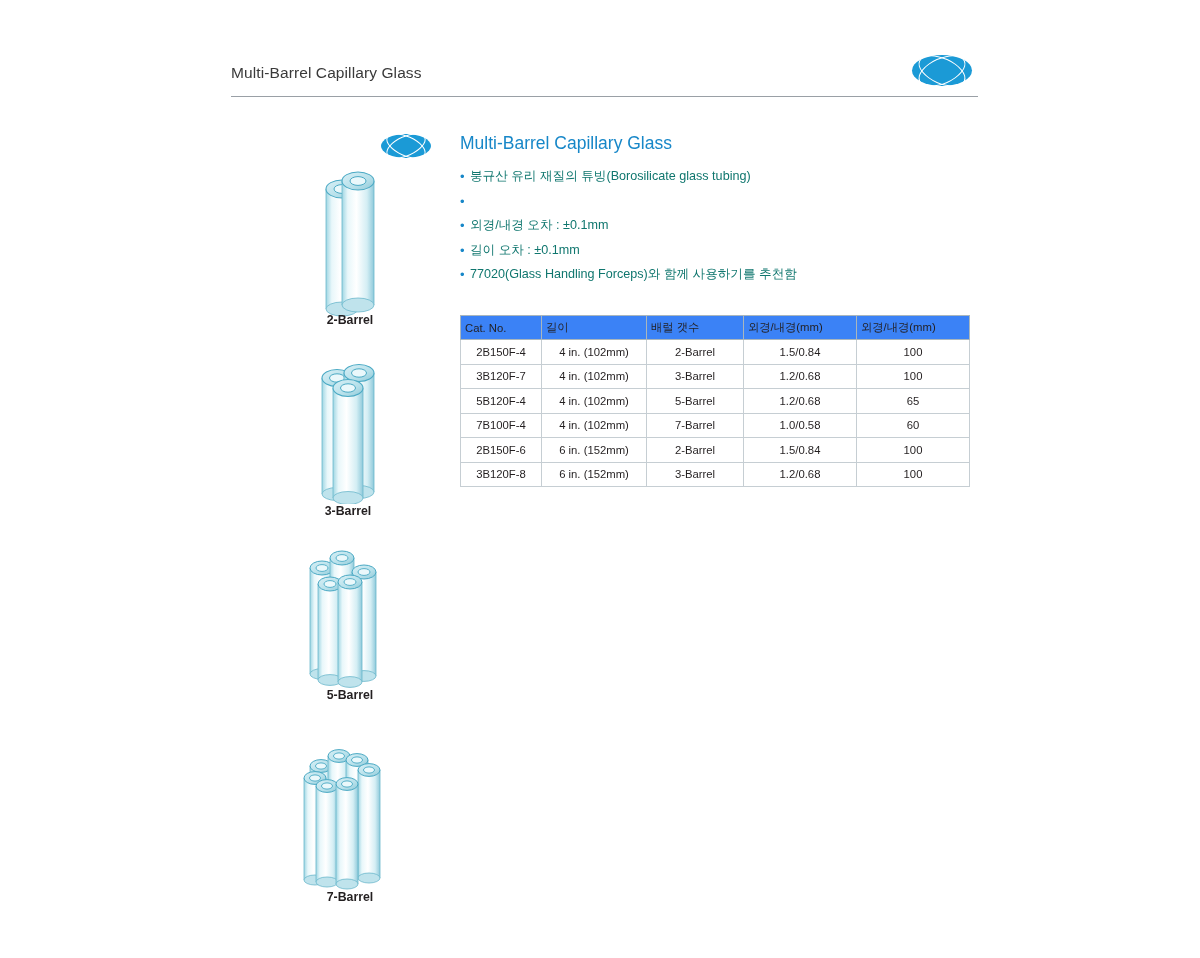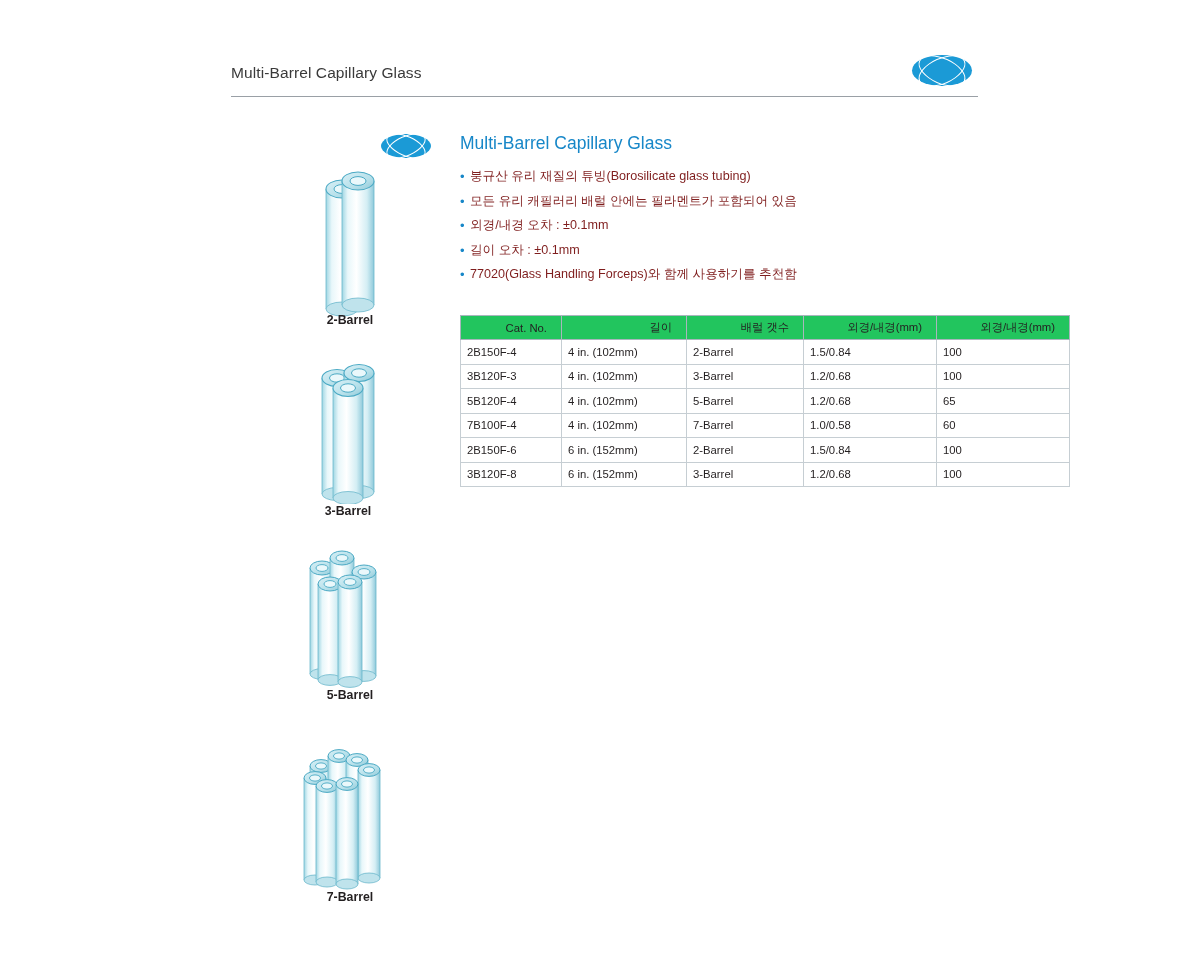--- a/index.html
+++ b/index.html
@@ -114,48 +114,49 @@
   }
   .bullet-dot {
     width: 10px;
     flex: 0 0 10px;
     color: #1787c8;
     font-size: 13px;
     line-height: 17px;
   }
   .bullet-text {
     font-size: 12.6px;
-    color: #7f1d1d;
+    color: #0f766e;
     line-height: 17px;
     font-family: "Liberation Sans", sans-serif;
   }
 
   
   .spec-table {
     position: absolute;
     left: 460px;
     top: 315px;
     border-collapse: collapse;
     font-size: 11.3px;
     color: #231f20;
   }
   .spec-table th {
-    background: #22c55e;
+    background: #3b82f6;
     border: 1px solid #a9b6bd;
     font-weight: normal;
     height: 23px;
-    text-align: right;
+    text-align: left;
     font-size: 11.3px;
-    padding: 0 14px;
+    padding: 0 4px;
   }
   .spec-table td {
     border-left: 1px solid #c6ced3;
     border-right: 1px solid #c6ced3;
     border-bottom: 1px solid #c6ced3;
     height: 23.5px;
+    text-align: center;
     padding: 0 6px;
     font-size: 11.3px;
     background: #ffffff;
   }
   .col-cat { width: 72px; }
   .col-len { width: 96px; }
   .col-bar { width: 88px; }
   .col-od  { width: 104px; }
   .col-len2 { width: 104px; }
 
@@ -201,21 +202,20 @@
 
 <div class="section-title">Multi-Barrel Capillary Glass</div>
 
 <div class="bullets">
   <div class="bullet-row">
     <span class="bullet-dot">•</span>
     <span class="bullet-text">붕규산 유리 재질의 튜빙(Borosilicate glass tubing)</span>
   </div>
   <div class="bullet-row">
     <span class="bullet-dot">•</span>
-    <span class="bullet-text">모든 유리 캐필러리 배럴 안에는 필라멘트가 포함되어 있음</span>
   </div>
   <div class="bullet-row">
     <span class="bullet-dot">•</span>
     <span class="bullet-text">외경/내경 오차 : ±0.1mm</span>
   </div>
   <div class="bullet-row">
     <span class="bullet-dot">•</span>
     <span class="bullet-text">길이 오차 : ±0.1mm</span>
   </div>
   <div class="bullet-row">
@@ -236,21 +236,21 @@
   </thead>
   <tbody>
     <tr>
       <td>2B150F-4</td>
       <td>4 in. (102mm)</td>
       <td>2-Barrel</td>
       <td>1.5/0.84</td>
       <td>100</td>
     </tr>
     <tr>
-      <td>3B120F-3</td>
+      <td>3B120F-7</td>
       <td>4 in. (102mm)</td>
       <td>3-Barrel</td>
       <td>1.2/0.68</td>
       <td>100</td>
     </tr>
     <tr>
       <td>5B120F-4</td>
       <td>4 in. (102mm)</td>
       <td>5-Barrel</td>
       <td>1.2/0.68</td>

